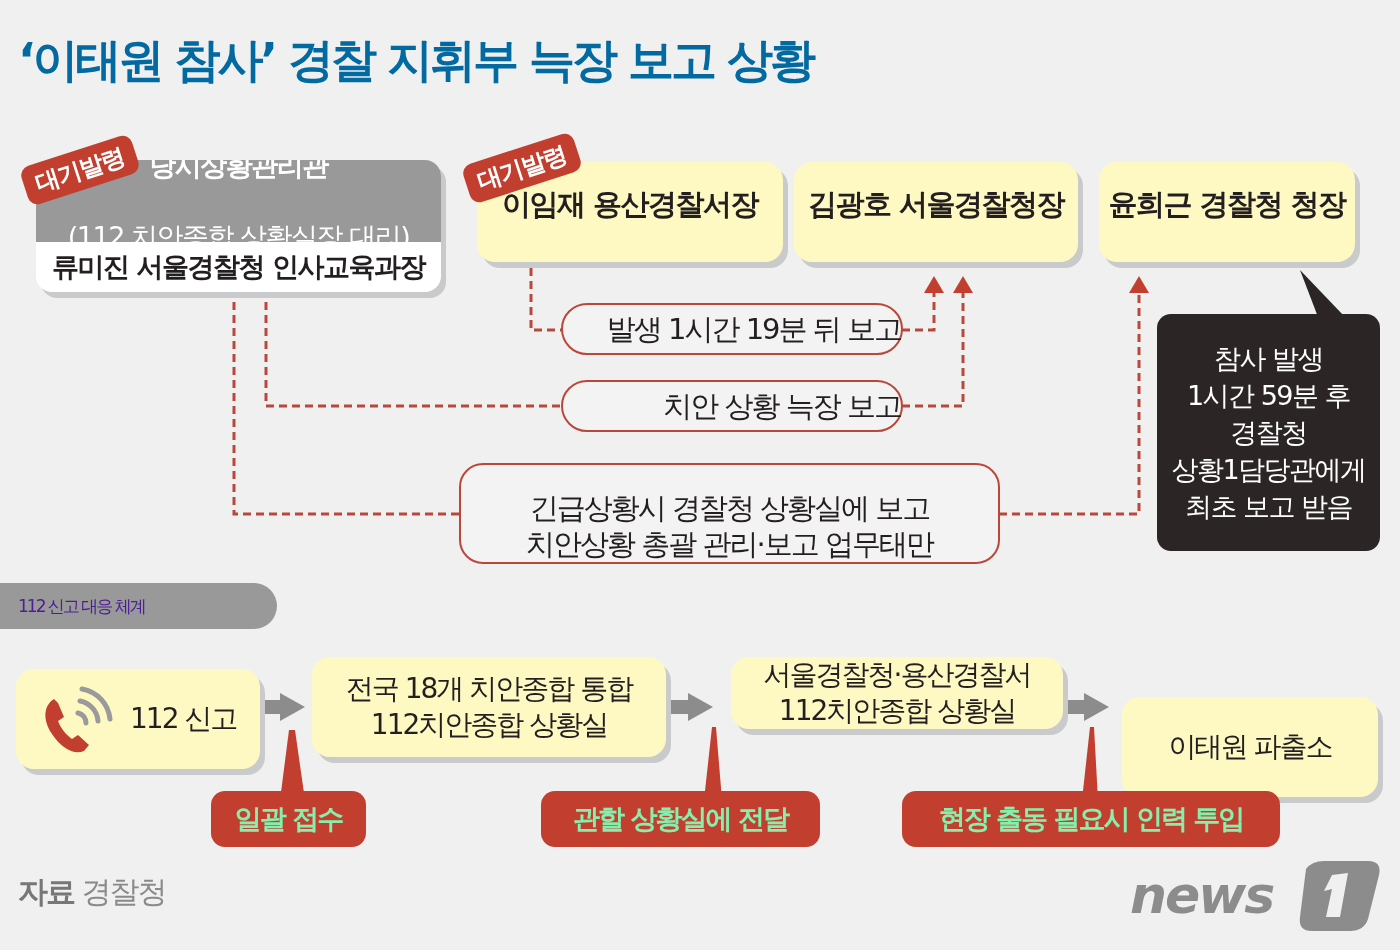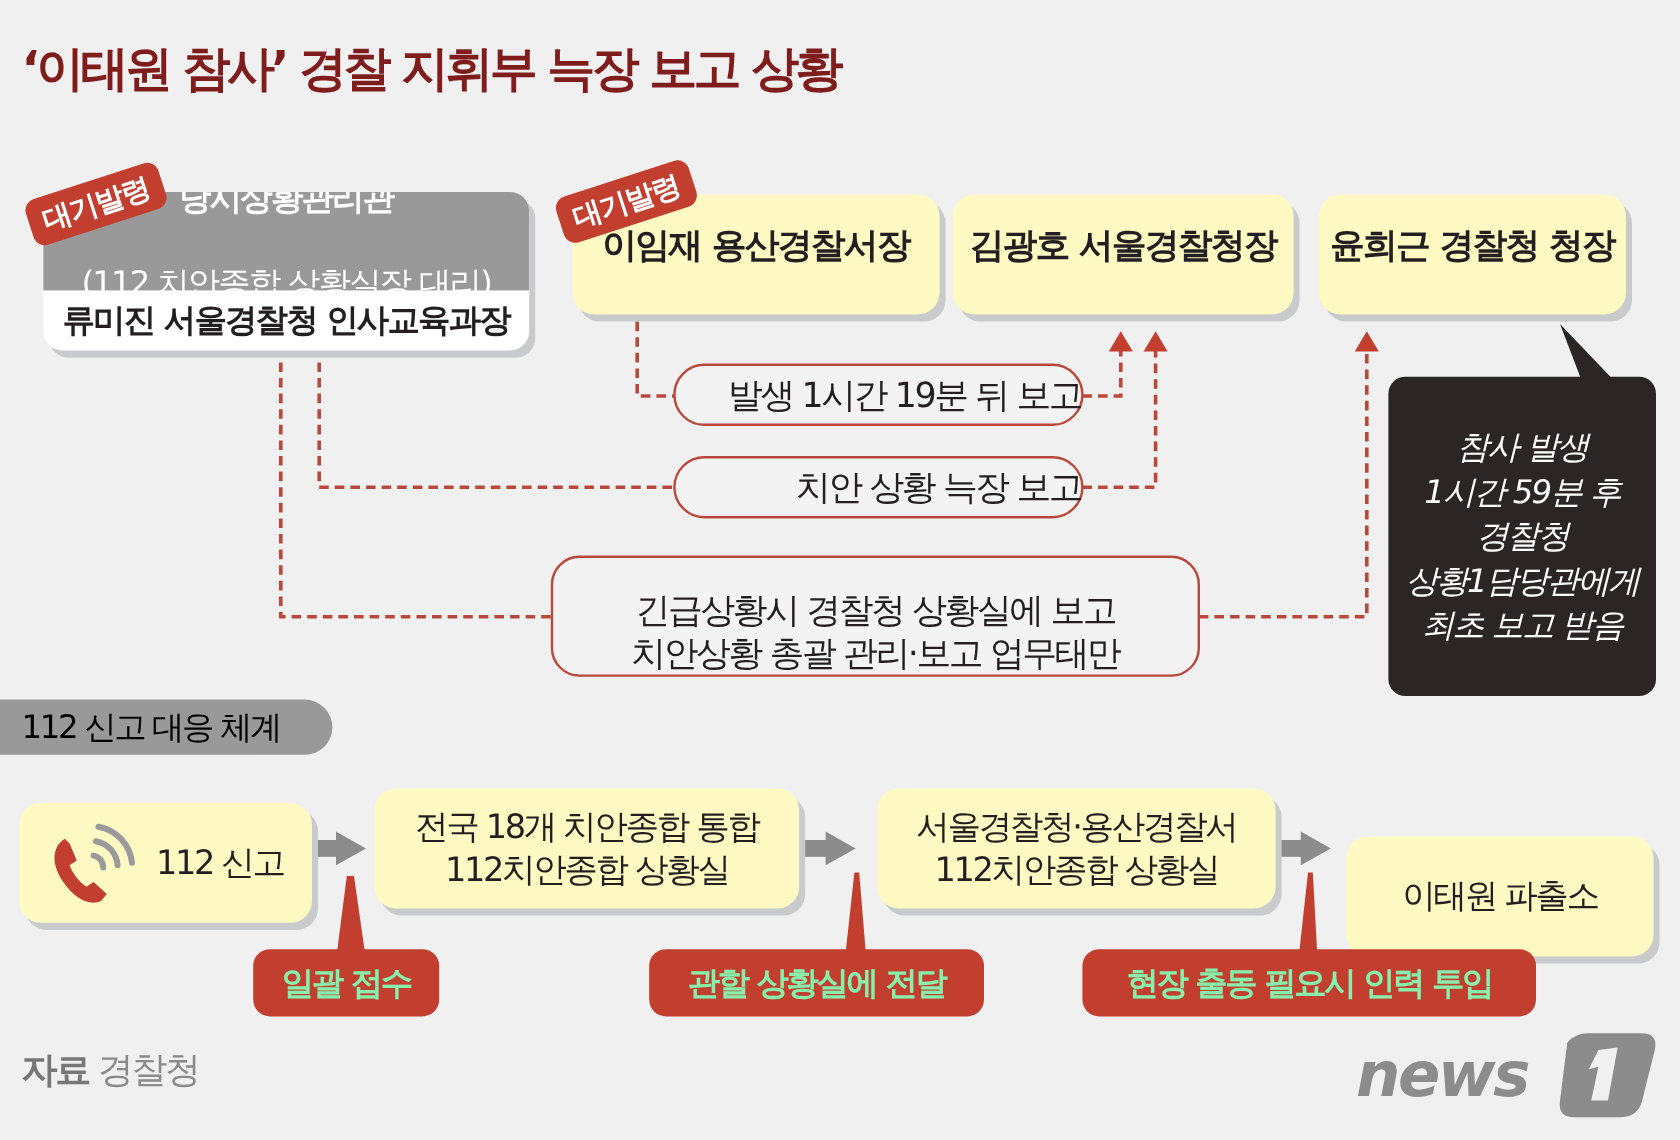--- a/index.html
+++ b/index.html
@@ -6,22 +6,22 @@
   html, body { width: 1400px; height: 950px; overflow: hidden; }
   body {
     background: #f1f0f0;
     font-family: "DejaVu Sans", "Liberation Sans", sans-serif;
     color: #231f20;
     position: relative;
   }
   .abs { position: absolute; }
   .title {
     left: 18px; top: 30px;
-    font-size: 40px; font-weight: bold; letter-spacing: -3px;
-    color: #7f1d1d; white-space: nowrap;
+    font-size: 46px; font-weight: bold; letter-spacing: -3px;
+    color: #0369a1; white-space: nowrap;
   }
   .card {
     position: absolute; background: #fef9c3; border-radius: 18px;
     box-shadow: 5px 6px 0 #c9cacc;
     display: flex; align-items: center; justify-content: center;
     text-align: center;
   }
   .name-card { font-size: 29px; font-weight: bold; letter-spacing: -1.5px; padding-bottom: 14px; }
   .tag {
     position: absolute; background: #c23f30; color: #fff;
@@ -44,29 +44,29 @@
   .mgr-bot {
     height: 50px; display: flex; align-items: center; justify-content: center;
     font-size: 27px; font-weight: bold; letter-spacing: -1.5px;
   }
   .pill {
     position: absolute; background: #f4f3f3; border: 2.5px solid #b9483a; border-radius: 26px;
     display: flex; align-items: center; justify-content: flex-end; text-align: center;
     font-size: 29px; letter-spacing: -2px; line-height: 36px; color: #231f20;
   }
   .dark-bubble {
-    position: absolute; left: 1157px; top: 314px; width: 223px; height: 266px;
+    position: absolute; left: 1157px; top: 314px; width: 223px; height: 237px;
     background: #2b2526; color: #fff; border-radius: 14px;
     display: flex; flex-direction: column; align-items: center; justify-content: center;
-    font-size: 27px; line-height: 37px; letter-spacing: -1.5px; text-align: center; font-style: italic;
+    font-size: 27px; line-height: 37px; letter-spacing: -1.5px; text-align: center;
   }
   .section-label {
     position: absolute; left: 0; top: 583px; width: 277px; height: 46px;
-    background: #999999; color: #000000; border-radius: 0 23px 23px 0;
-    font-size: 27px; letter-spacing: -2px; display: flex; align-items: center; padding-left: 18px;
+    background: #999999; color: #4c1d95; border-radius: 0 23px 23px 0;
+    font-size: 17px; letter-spacing: -2px; display: flex; align-items: center; padding-left: 18px;
   }
   .flow-card { font-size: 28px; letter-spacing: -2px; line-height: 36px; }
   .red-tag {
     position: absolute; background: #c23f30; color: #86efac; border-radius: 14px;
     font-size: 27px; font-weight: bold; letter-spacing: -2px;
     display: flex; align-items: center; justify-content: center; height: 56px;
   }
   .source { left: 18px; top: 872px; font-size: 30px; letter-spacing: -2px; color: #8a8a8a; }
   .source b { color: #777; }
   svg.overlay { position: absolute; left: 0; top: 0; pointer-events: none; }
@@ -165,21 +165,21 @@
     <path d="M44,34 A10,10 0 0 1 52,44" stroke="#9a9a9a" stroke-width="5" fill="none" stroke-linecap="round"></path>
     <path d="M46,22 A22,22 0 0 1 64,42" stroke="#9a9a9a" stroke-width="5" fill="none" stroke-linecap="round"></path>
     <path d="M48,10 A34,34 0 0 1 76,40" stroke="#9a9a9a" stroke-width="5" fill="none" stroke-linecap="round"></path>
   </svg>
   <span style="margin-left:6px;">112 신고</span>
 </div>
 <div class="card flow-card" style="left:312px; top:657px; width:354px; height:100px; flex-direction:column;">
   <span>전국 18개 치안종합 통합</span>
   <span>112치안종합 상황실</span>
 </div>
-<div class="card flow-card" style="left:731px; top:657px; width:332px; height:100px; flex-direction:column;">
+<div class="card flow-card" style="left:731px; top:657px; width:332px; height:72px; flex-direction:column;">
   <span>서울경찰청·용산경찰서</span>
   <span>112치안종합 상황실</span>
 </div>
 <div class="card flow-card" style="left:1122px; top:657px; width:256px; height:100px;margin-top:40px;">
   <span>이태원 파출소</span>
 </div>
 
 <div class="red-tag" style="left:211px; top:791px; width:155px;">일괄 접수</div>
 <div class="red-tag" style="left:541px; top:791px; width:279px;">관할 상황실에 전달</div>
 <div class="red-tag" style="left:902px; top:791px; width:378px;">현장 출동 필요시 인력 투입</div>

